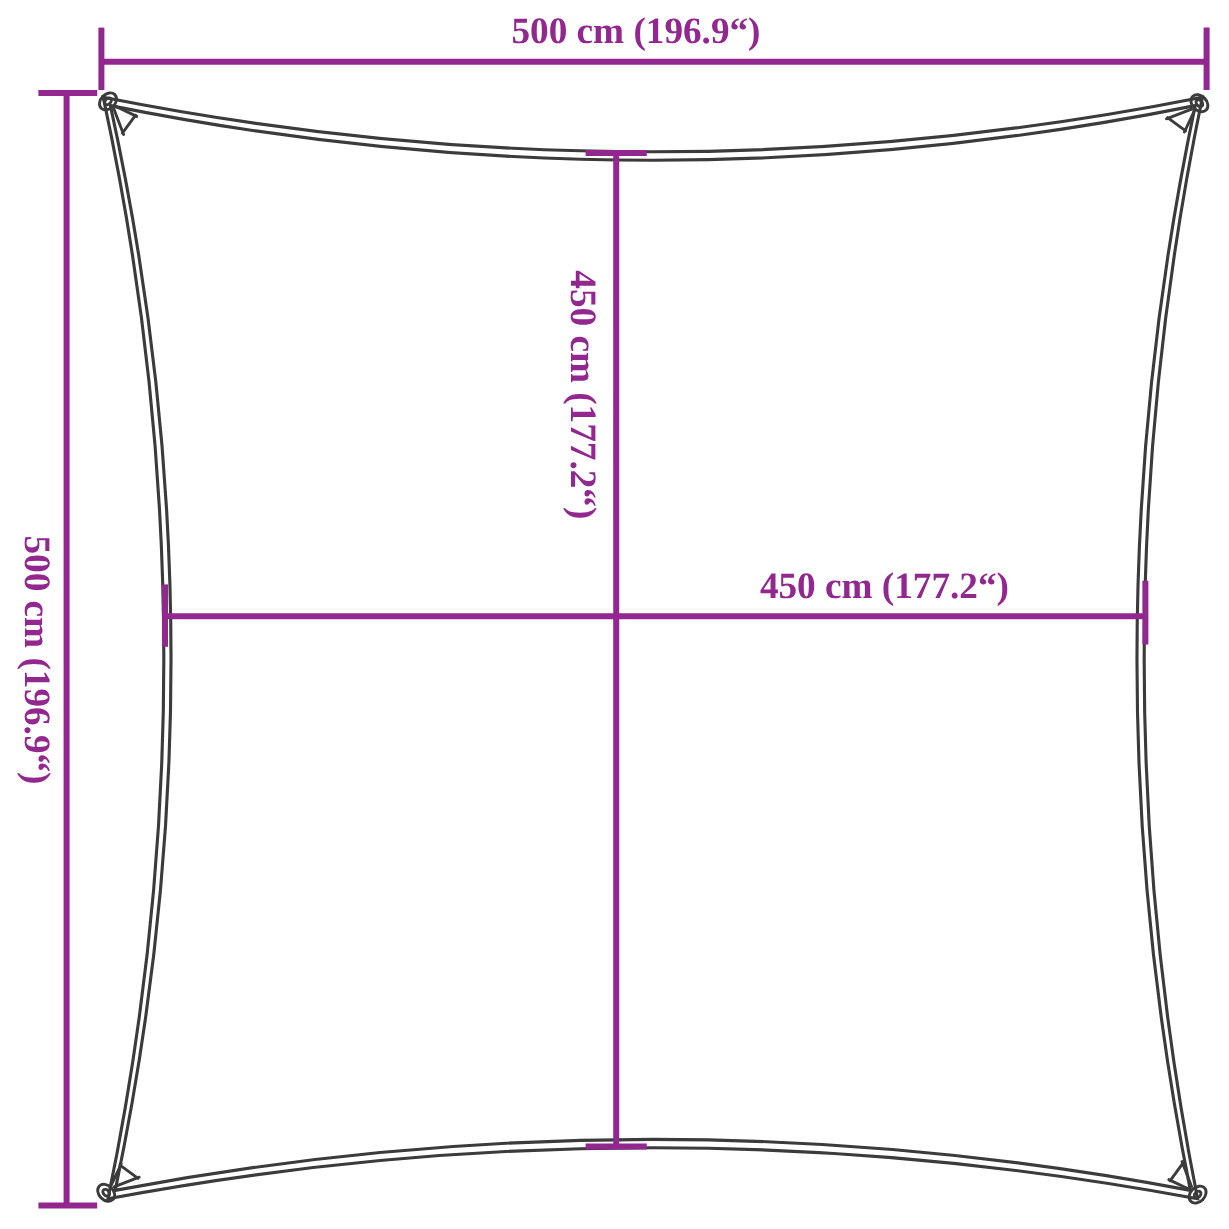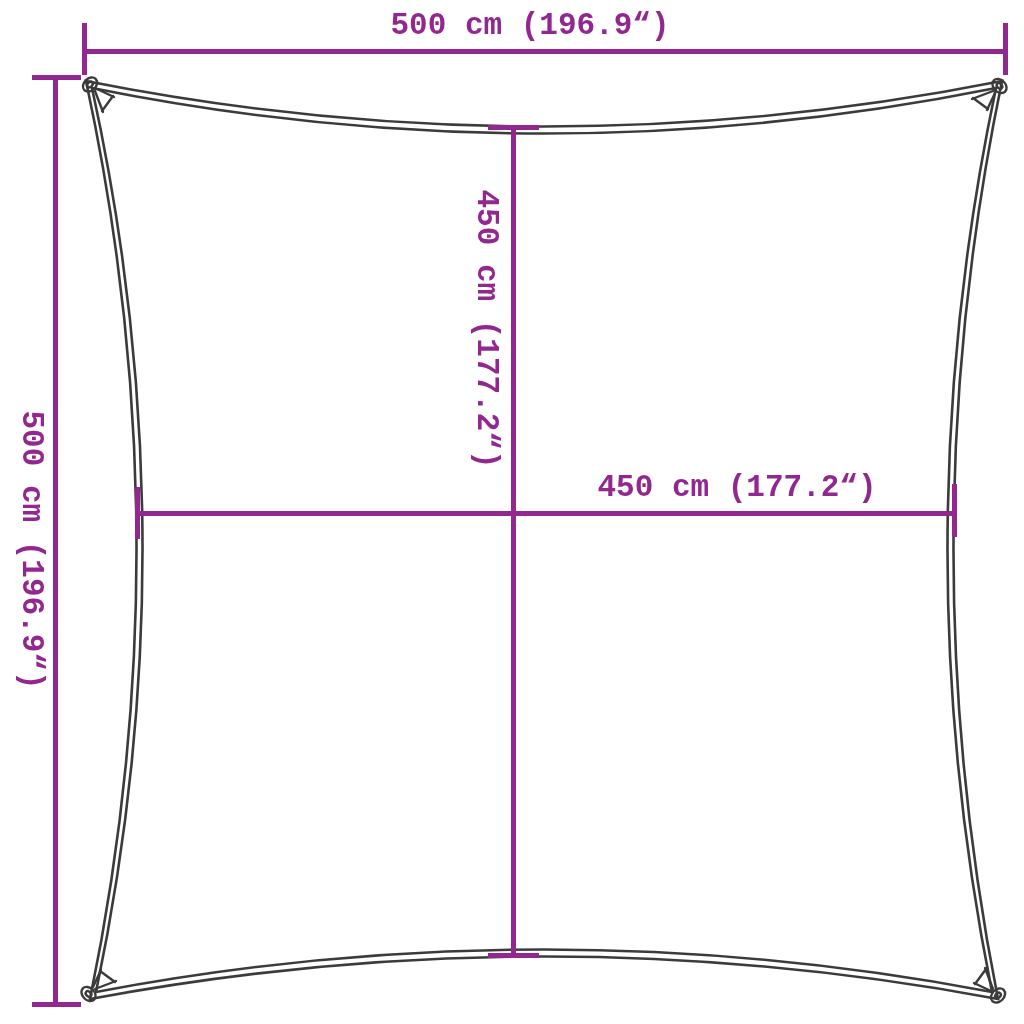--- a/index.html
+++ b/index.html
@@ -6,21 +6,21 @@
     margin: 0;
     padding: 0;
     background: #ffffff;
   }
   .canvas {
     position: relative;
     width: 1024px;
     height: 1024px;
     background: #ffffff;
     overflow: hidden;
-    font-family: Liberation Mono, monospace;
+    font-family: Liberation Serif, serif;
   }
   svg.drawing {
     position: absolute;
     left: 0;
     top: 0;
   }
   .dim-label {
     position: absolute;
     color: #92278F;
     font-weight: 700;

